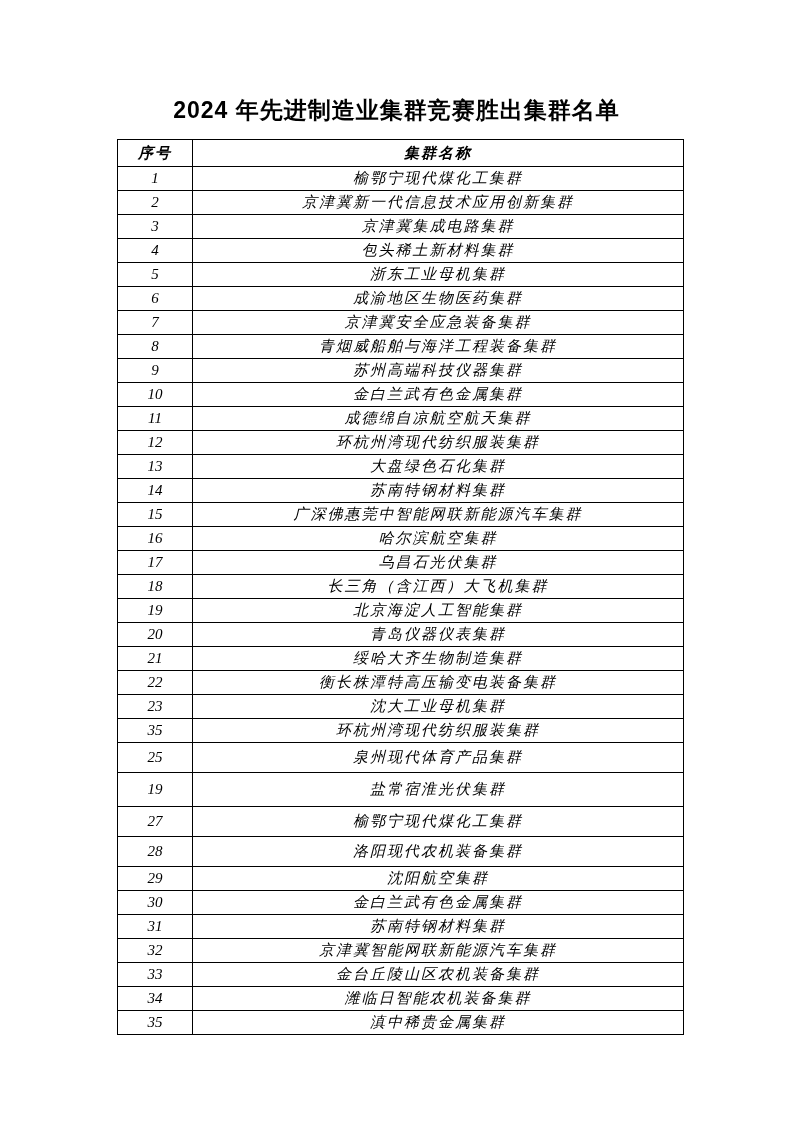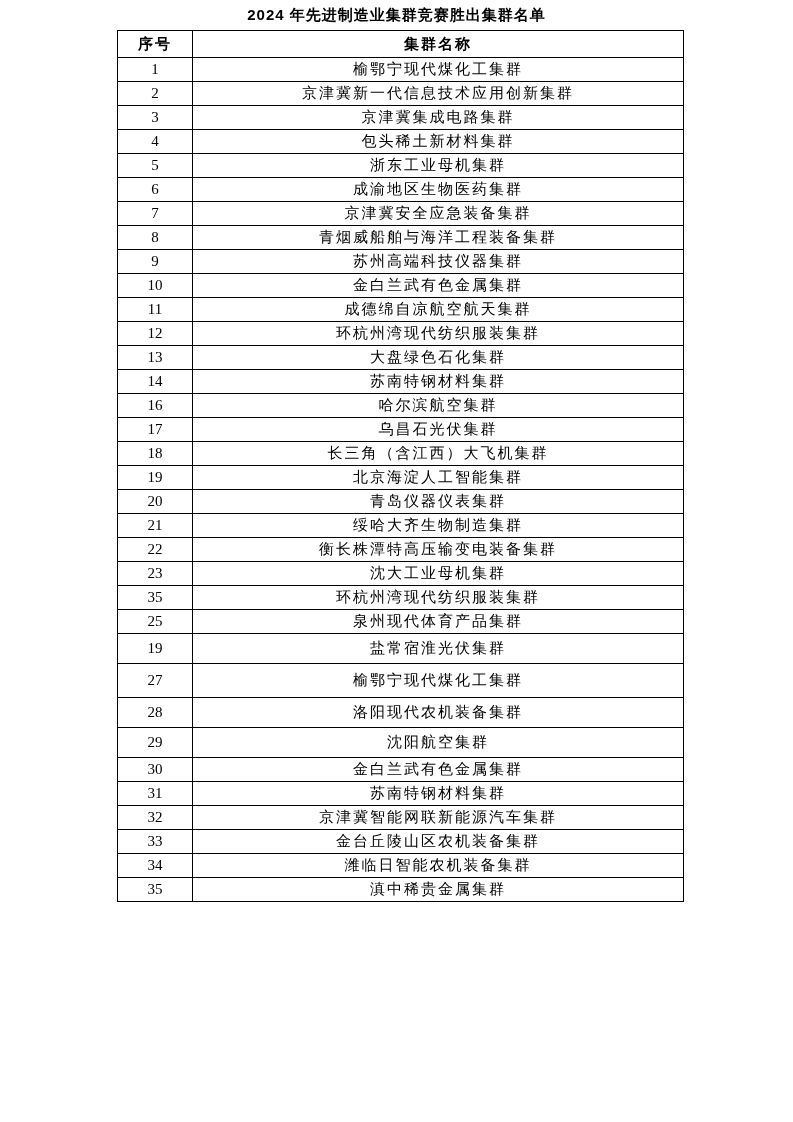--- a/index.html
+++ b/index.html
@@ -11,34 +11,37 @@
     position: relative;
     width: 793px;
     height: 1122px;
     background: #ffffff;
     color: #000000;
     font-family: "Liberation Serif", serif;
     overflow: hidden;
   }
   .doc-title {
     margin: 0;
+    padding-top: 95px;
     text-align: center;
     font-family: "Liberation Sans", "DejaVu Sans", sans-serif;
     font-weight: bold;
-    font-size: 15px;
+    font-size: 23px;
     line-height: 30px;
     letter-spacing: 1px;
     color: #000000;
   }
   table.clusters {
     border-collapse: collapse;
     table-layout: fixed;
     margin-left: 117px;
+    margin-top: 14px;
     width: 566px;
     background: #ffffff;
+    font-style: italic;
   }
   table.clusters th,
   table.clusters td {
     border: 1px solid #000000;
     text-align: center;
     vertical-align: middle;
     padding: 0;
     font-size: 15px;
     color: #000000;
     letter-spacing: 2px;
@@ -133,20 +136,24 @@
         </tr>
         <tr>
           <td class="idx">13</td>
           <td>大盘绿色石化集群</td>
         </tr>
         <tr>
           <td class="idx">14</td>
           <td>苏南特钢材料集群</td>
         </tr>
         <tr>
+          <td class="idx">15</td>
+          <td>广深佛惠莞中智能网联新能源汽车集群</td>
+        </tr>
+        <tr>
           <td class="idx">16</td>
           <td>哈尔滨航空集群</td>
         </tr>
         <tr>
           <td class="idx">17</td>
           <td>乌昌石光伏集群</td>
         </tr>
         <tr>
           <td class="idx">18</td>
           <td>长三角（含江西）大飞机集群</td>

